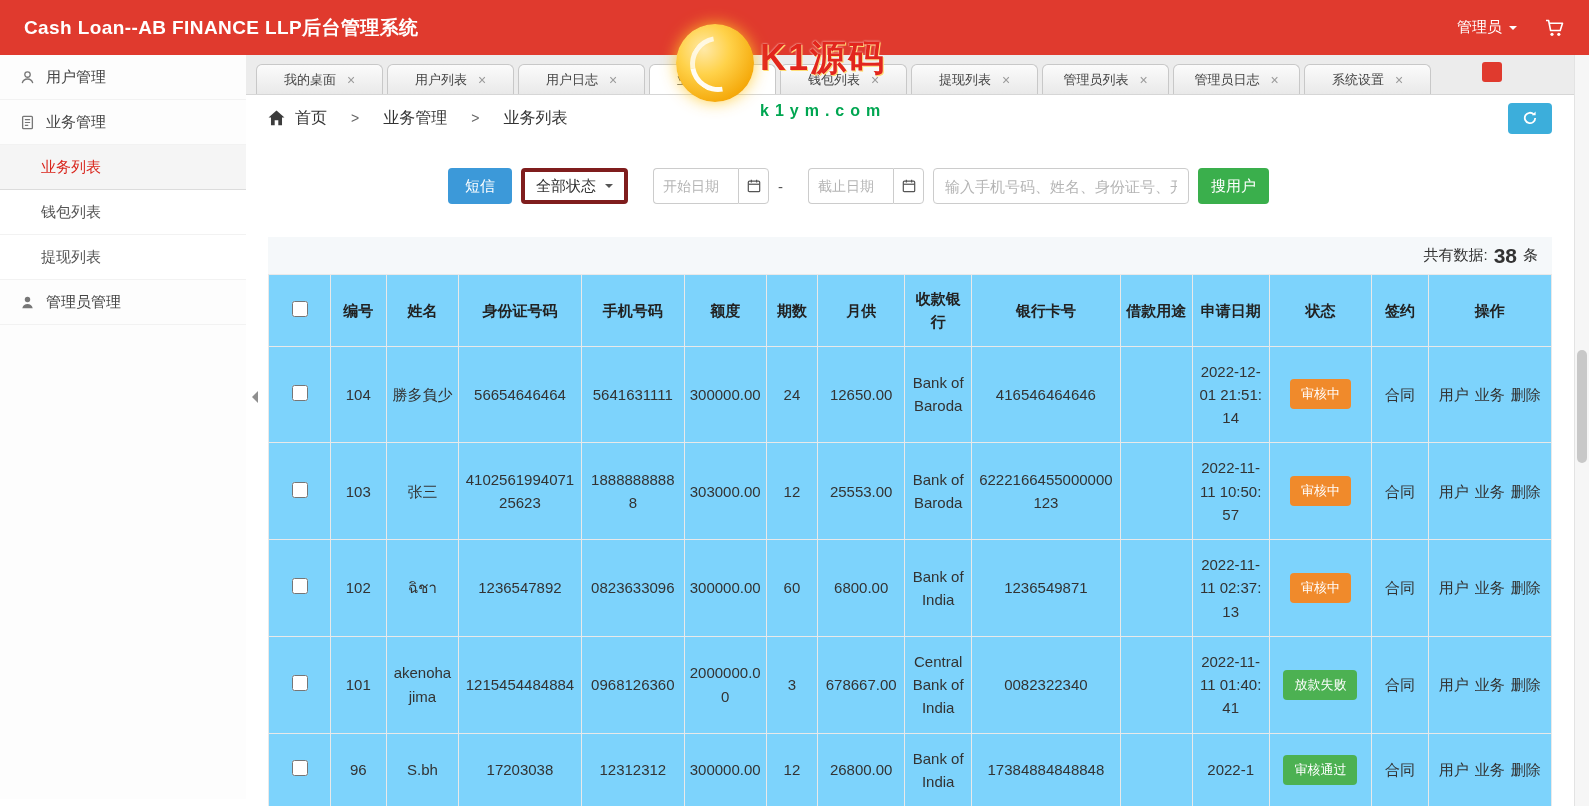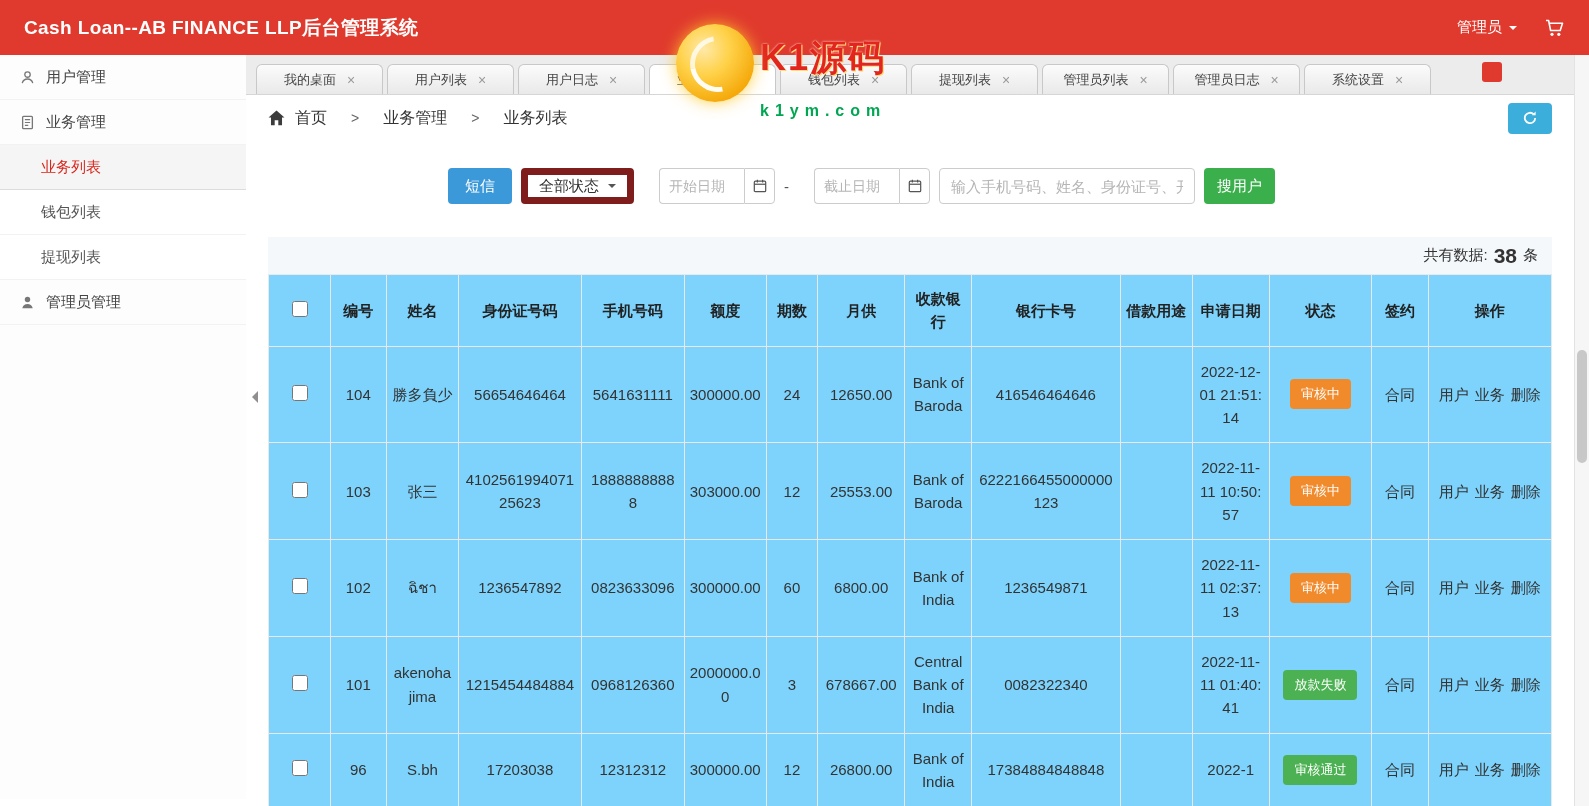--- a/index.html
+++ b/index.html
@@ -83,21 +83,21 @@
 
   
   .filters { margin-top:27px; display:flex; align-items:center; gap:9px; padding-left:180px; }
   .btn {
     border:none; border-radius:4px; color:#fff; font-size:15px; height:36px;
     padding:0 17px; cursor:pointer; font-family:inherit;
   }
   .btn.blue { background:var(--blue-button,#3c99d9); }
   .btn.green { background:var(--green-button,#3aaf4c); padding:0 13px; }
   .select {
-    height:36px; border:7px solid #7f1d1d; border-radius:4px; background:#fff;
+    height:36px; border:4px solid #7f1d1d; border-radius:4px; background:#fff;
     display:flex; align-items:center; gap:9px; padding:0 11px;
     font-size:15px; color:#333; cursor:pointer;
   }
   .sel-chev { width:0; height:0; border:4px solid transparent; border-top-color:#555; margin-top:4px; }
   .dategroup { display:flex; height:36px;padding-left:16px; }
   .dateinput {
     width:85px; height:36px; border:1px solid #ccc; border-right:none; border-radius:4px 0 0 4px;
     padding:0 9px; font-size:14px; color:#333; outline:none; font-family:inherit;
   }
   .date-addon {

